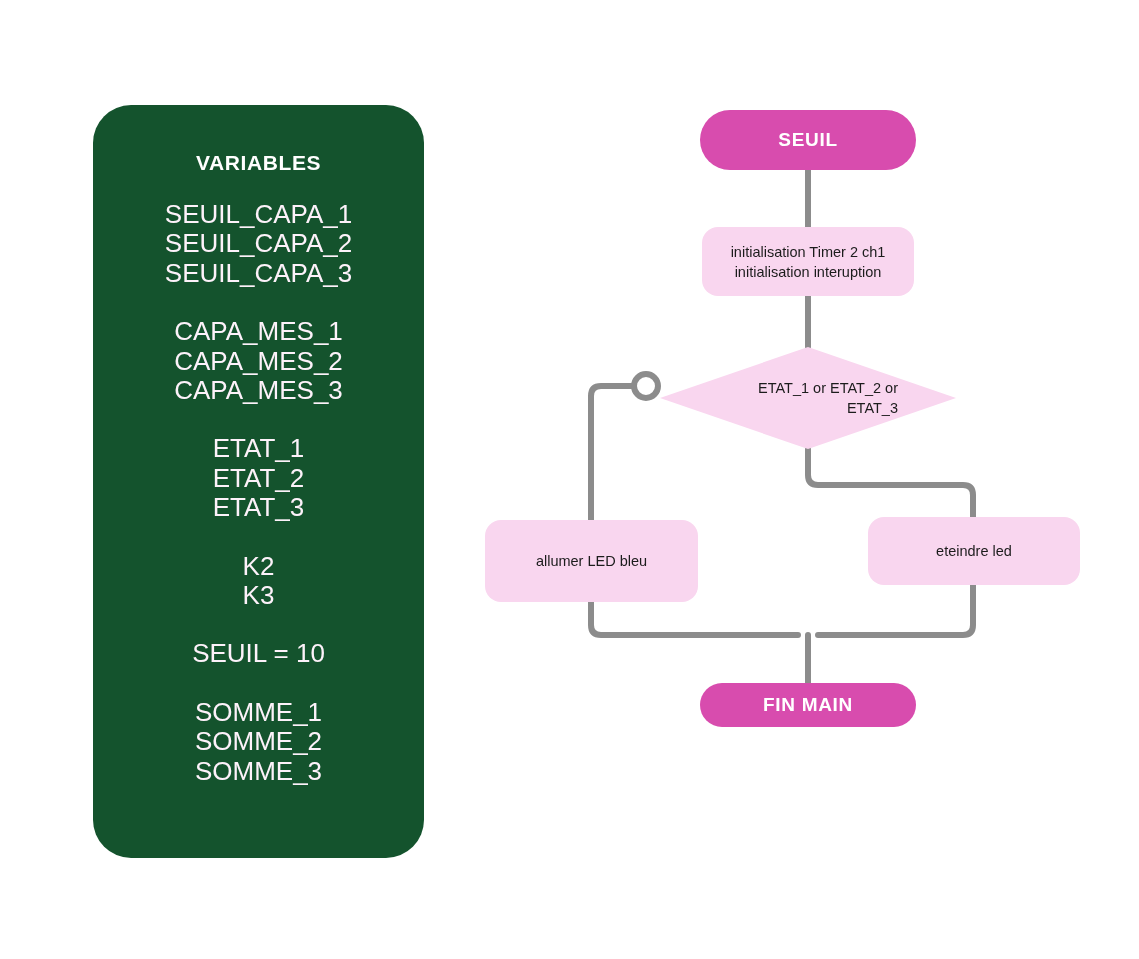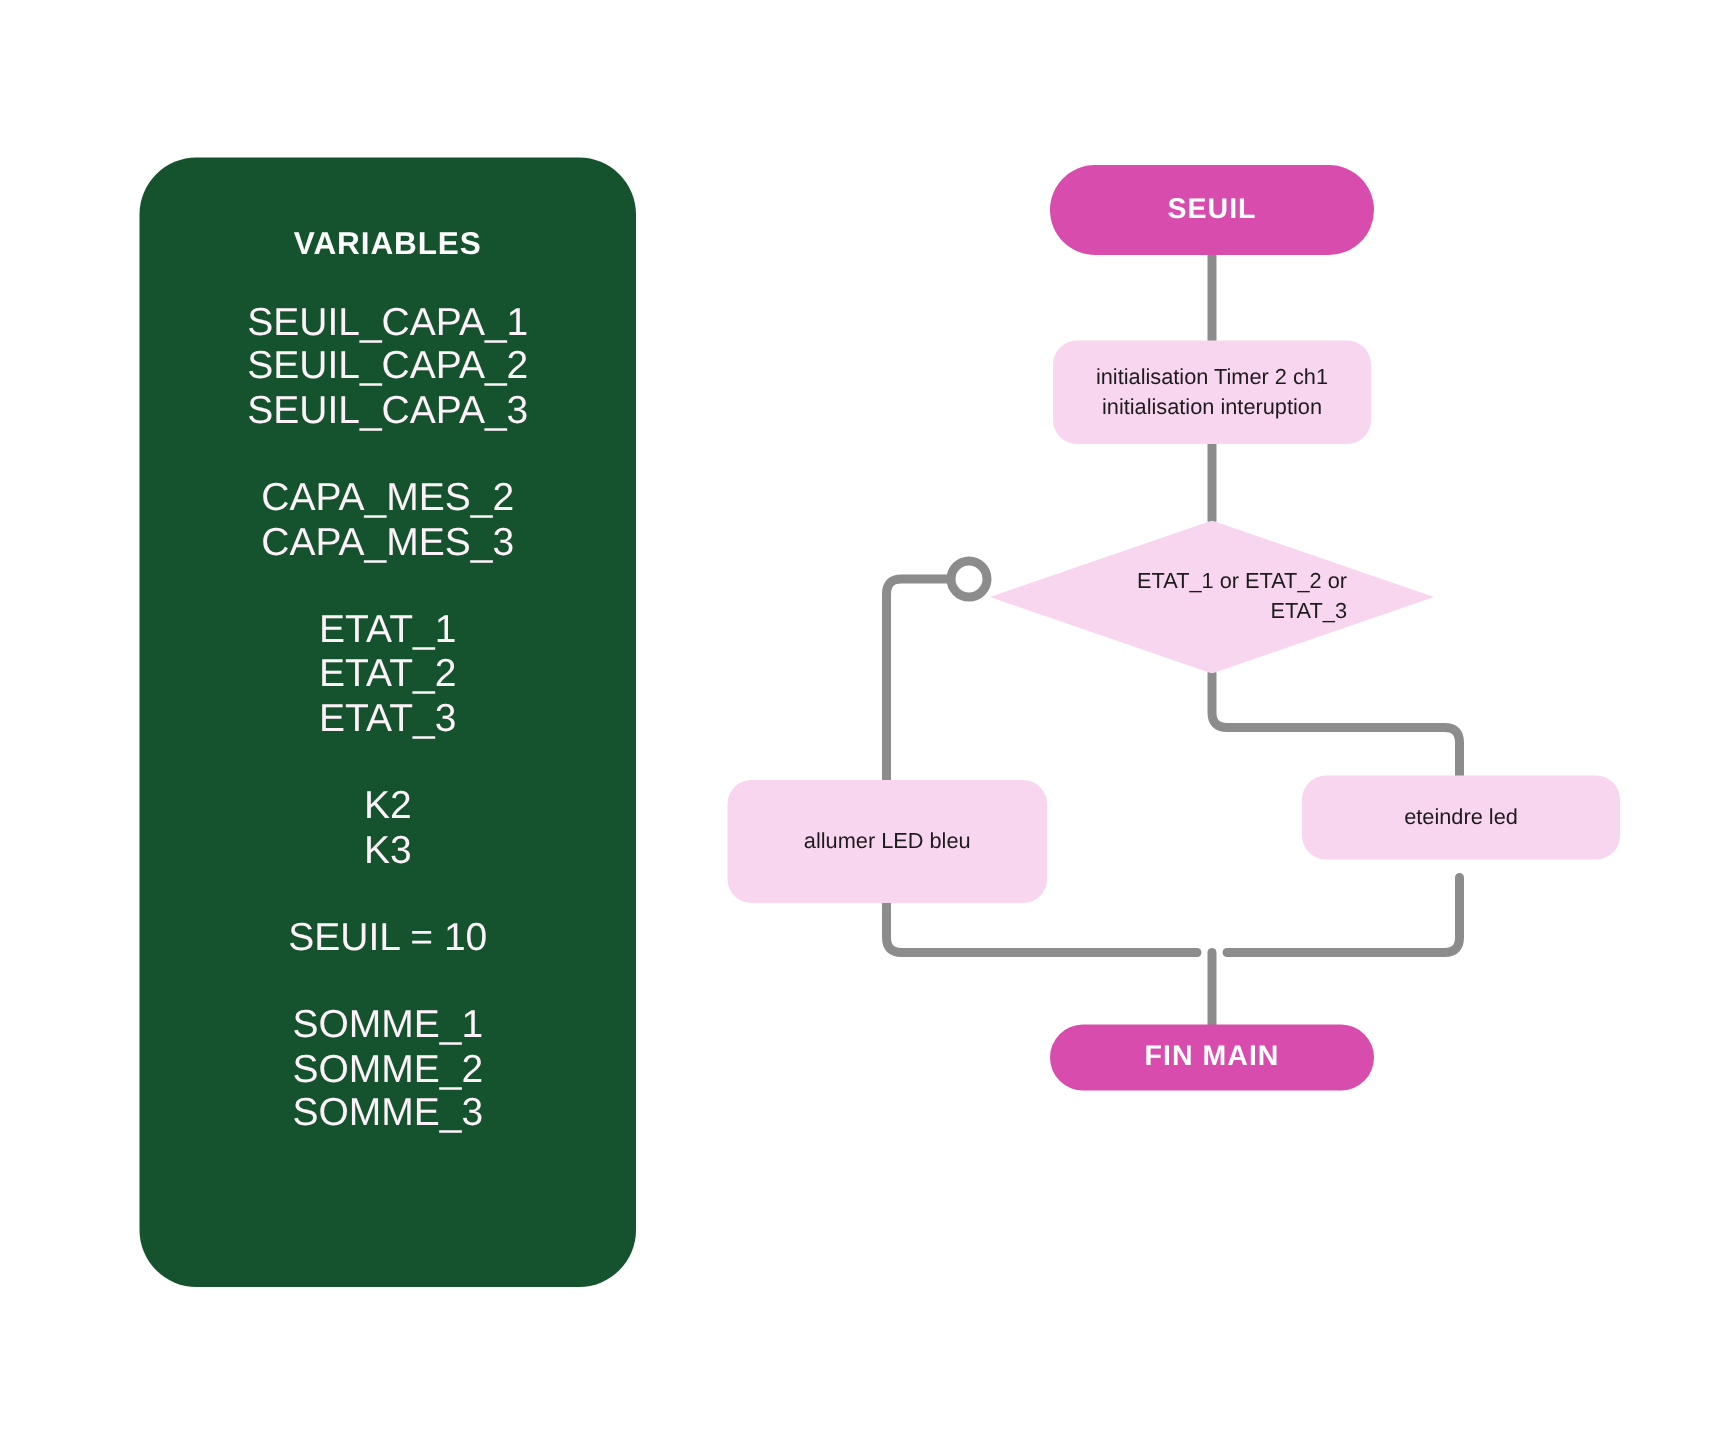--- a/index.html
+++ b/index.html
@@ -91,21 +91,21 @@
     color: #1c1c1c;
     font-size: 14.5px;
     line-height: 20px;
     font-weight: 400;
     border-radius: 16px;
   }
 
   #node-main     { left: 700px; top: 110px;  width: 216px; height: 60px; }
   #node-init     { left: 702px; top: 227px;  width: 212px; height: 69px; }
   #node-allumer  { left: 485px; top: 520px;  width: 213px; height: 82px; }
-  #node-eteindre { left: 868px; top: 517px;  width: 212px; height: 56px; }
+  #node-eteindre { left: 868px; top: 517px;  width: 212px; height: 68px; }
   #node-fin      { left: 700px; top: 683px;  width: 216px; height: 44px; }
 
   
   #node-decision {
     left: 660px;
     top: 347px;
     width: 296px;
     height: 102px;
     background: transparent;
   }
@@ -153,20 +153,21 @@
 
 <div class="var-panel">
   <div class="var-title">VARIABLES</div>
   <div class="var-list">
       <div class="var-group">
         <div class="var-item">SEUIL_CAPA_1</div>
         <div class="var-item">SEUIL_CAPA_2</div>
         <div class="var-item">SEUIL_CAPA_3</div>
       </div>
       <div class="var-group">
+        <div class="var-item">CAPA_MES_1</div>
         <div class="var-item">CAPA_MES_2</div>
         <div class="var-item">CAPA_MES_3</div>
       </div>
       <div class="var-group">
         <div class="var-item">ETAT_1</div>
         <div class="var-item">ETAT_2</div>
         <div class="var-item">ETAT_3</div>
       </div>
       <div class="var-group">
         <div class="var-item">K2</div>

